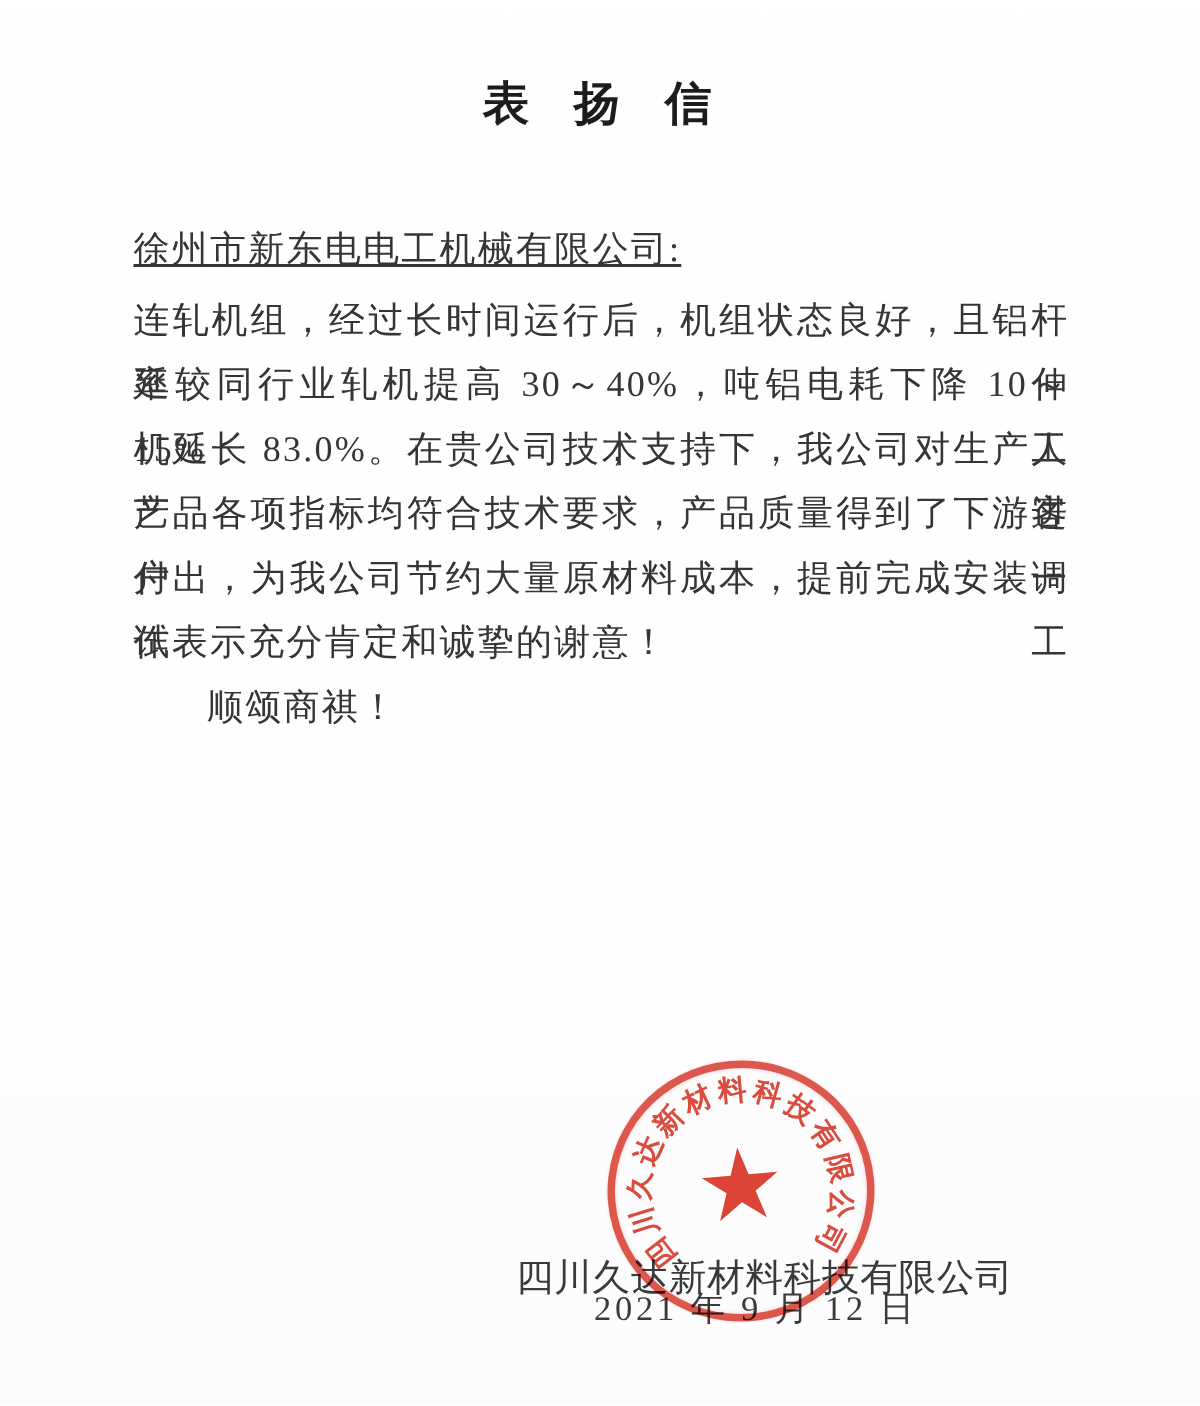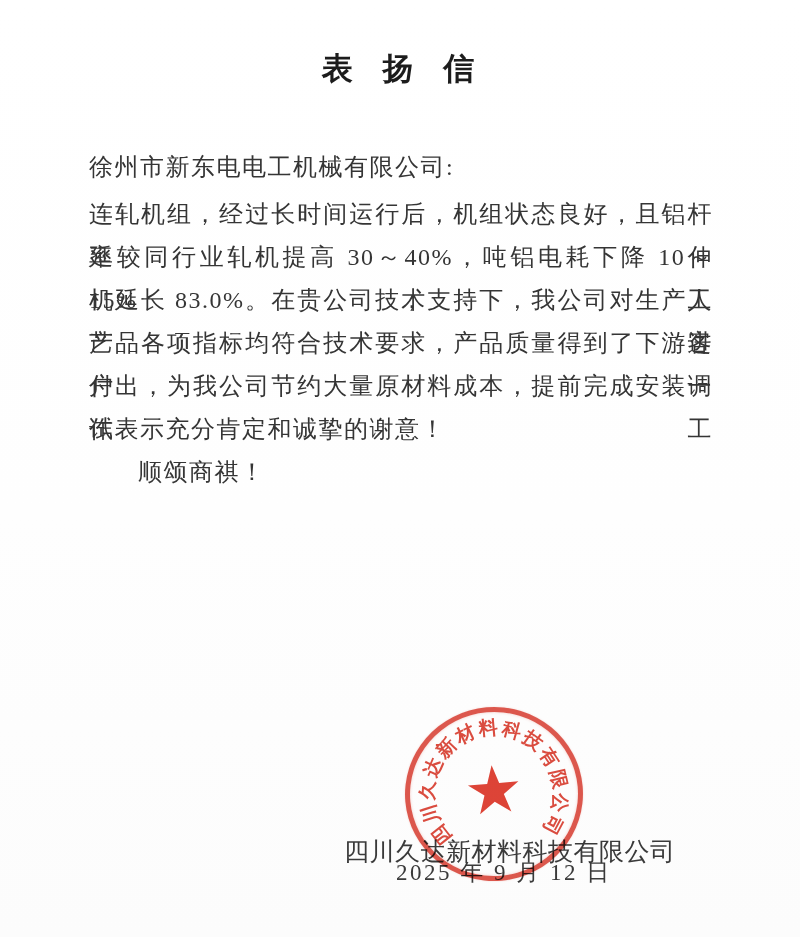--- a/index.html
+++ b/index.html
@@ -22,21 +22,21 @@
   .content {
     position:absolute; left:89px; top:146px; width:624px;
     font-size:24px; color:#353535;
   }
   .line {
     height:43px; line-height:43px;
     letter-spacing:1.5px;
   }
   .line.j { text-align:justify; text-align-last:justify; }
   .indent { text-indent:49px; }
-  .salutation { margin-bottom:4px; }
+  .salutation { margin-bottom:4px;text-decoration:underline; }
 
   .signature-company {
     position:absolute; left:344px; top:812px;
     font-size:25px; letter-spacing:0.5px; color:#3a3a3a;
     white-space:nowrap;
     margin-top:23px;
   }
   .signature-date {
     position:absolute; left:396px; top:857px;
     font-size:23px; letter-spacing:2.5px; color:#3a3a3a;
@@ -93,21 +93,21 @@
       <div class="line j">付出，为我公司节约大量原材料成本，提前完成安装调试工</div>
       <div class="line">作表示充分肯定和诚挚的谢意！</div>
     </div>
 
     <div>
       <div class="line indent">顺颂商祺！</div>
     </div>
   </div>
 
   <div class="signature-company">四川久达新材料科技有限公司</div>
-  <div class="signature-date">2025 年 9 月 12 日</div>
+  <div class="signature-date">2021 年 9 月 12 日</div>
 
   <div class="seal">
     <div class="seal-ring"></div>
     <div class="seal-star">★</div>
     <div class="seal-arc">
         <span style="transform: rotate(-123deg) translateY(-66px);">四</span>
         <span style="transform: rotate(-102.5deg) translateY(-66px);">川</span>
         <span style="transform: rotate(-82deg) translateY(-66px);">久</span>
         <span style="transform: rotate(-61.5deg) translateY(-66px);">达</span>
         <span style="transform: rotate(-41deg) translateY(-66px);">新</span>

